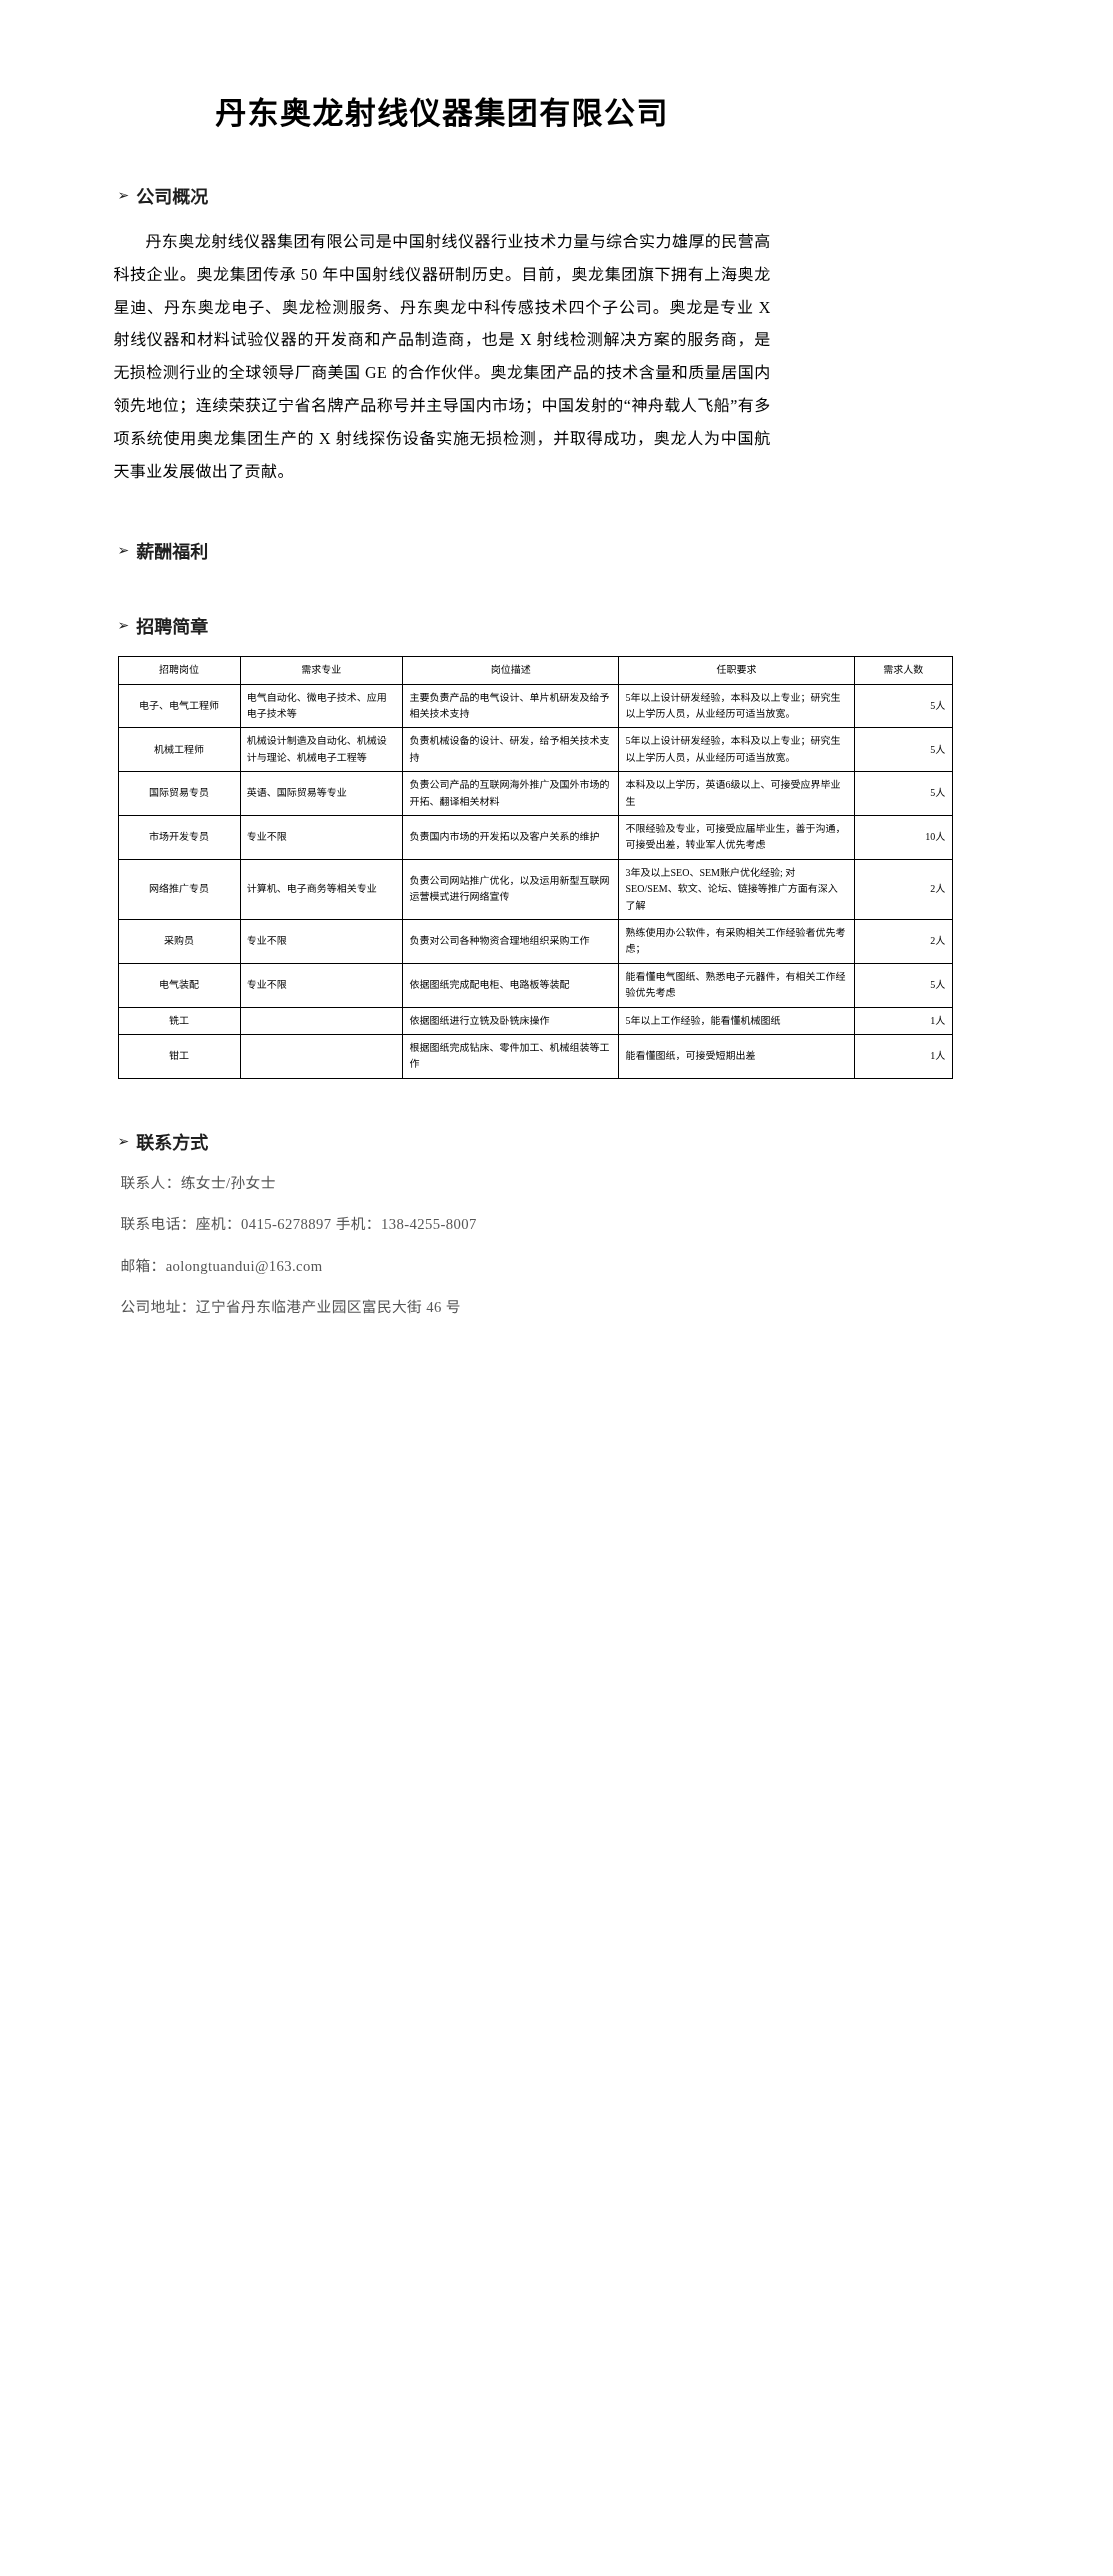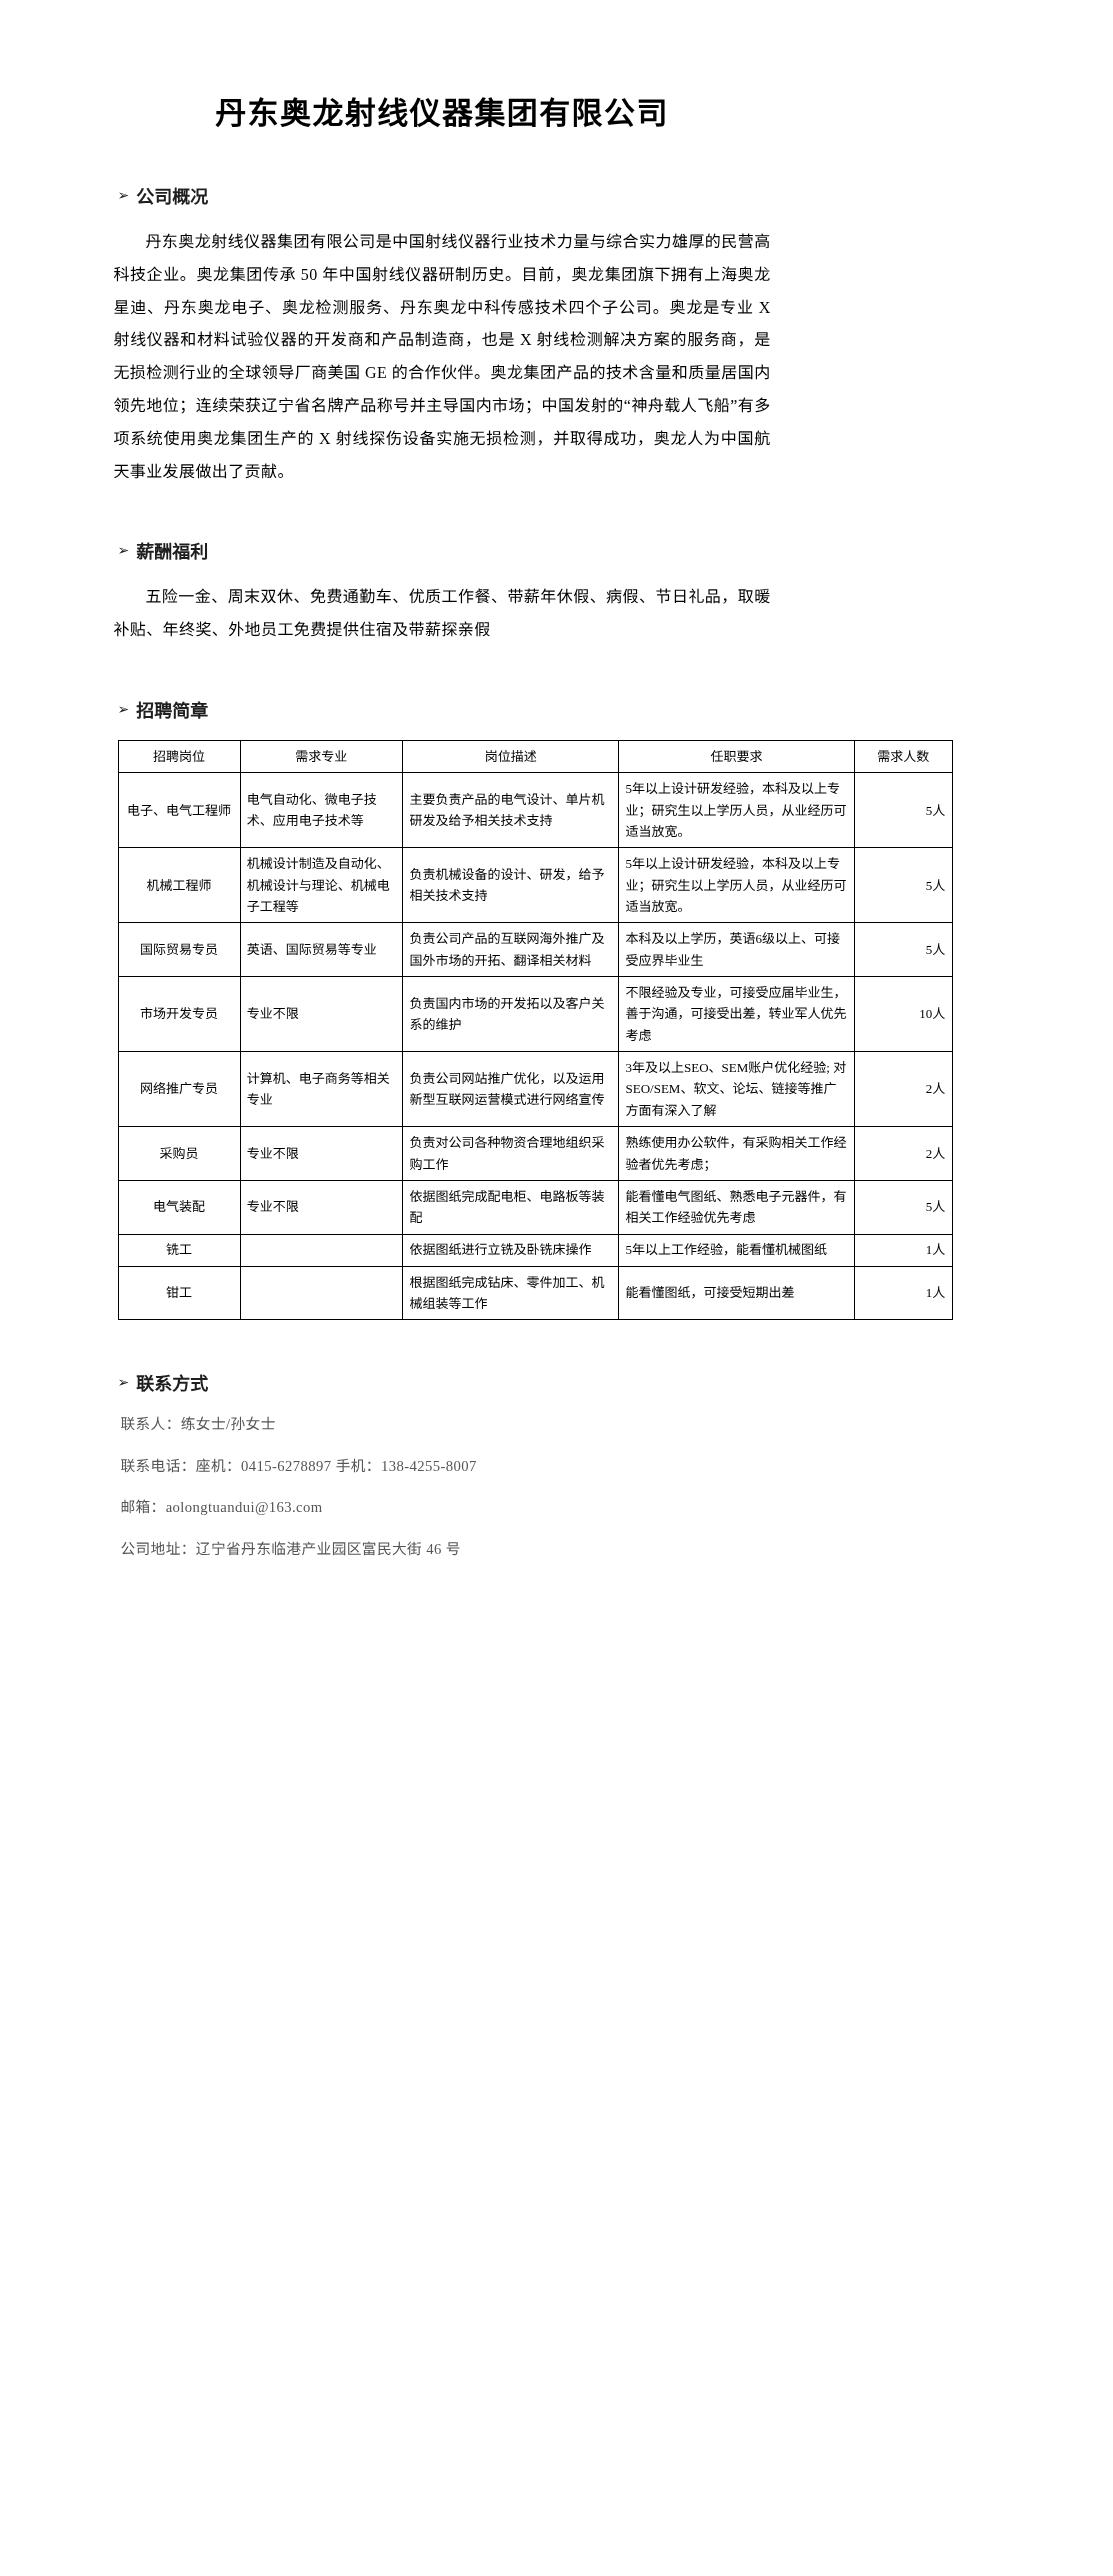--- a/index.html
+++ b/index.html
@@ -57,21 +57,21 @@
   }
 
   .section-body {
     padding: 0 8.4px 0 8.4px;
   }
 
   table.jobs {
     border-collapse: collapse;
     width: 835px;
     margin: 18px 0 0 12.6px;
-    font-size: 13px;
+    font-size: 10px;
     line-height: 1.65;
     table-layout: fixed;
   }
   table.jobs th, table.jobs td {
     border: 0.7px solid #000;
     padding: 4.9px 6.3px;
     vertical-align: middle;
   }
   table.jobs th {
     text-align: center;
@@ -123,23 +123,20 @@
     </div>
     <div class="section-body">
       <p class="para">丹东奥龙射线仪器集团有限公司是中国射线仪器行业技术力量与综合实力雄厚的民营高科技企业。奥龙集团传承 50 年中国射线仪器研制历史。目前，奥龙集团旗下拥有上海奥龙星迪、丹东奥龙电子、奥龙检测服务、丹东奥龙中科传感技术四个子公司。奥龙是专业 X 射线仪器和材料试验仪器的开发商和产品制造商，也是 X 射线检测解决方案的服务商，是无损检测行业的全球领导厂商美国 GE 的合作伙伴。奥龙集团产品的技术含量和质量居国内领先地位；连续荣获辽宁省名牌产品称号并主导国内市场；中国发射的“神舟载人飞船”有多项系统使用奥龙集团生产的 X 射线探伤设备实施无损检测，并取得成功，奥龙人为中国航天事业发展做出了贡献。</p>
     </div>
   </div>
 
   <div class="section">
     <div class="section-head">
       <span class="bullet-arrow">➢</span>
       <span>薪酬福利</span>
-    </div>
-    <div class="section-body">
-      <p class="para">五险一金、周末双休、免费通勤车、优质工作餐、带薪年休假、病假、节日礼品，取暖补贴、年终奖、外地员工免费提供住宿及带薪探亲假</p>
     </div>
   </div>
 
   <div class="section">
     <div class="section-head">
       <span class="bullet-arrow">➢</span>
       <span>招聘简章</span>
     </div>
 
     <table class="jobs">

